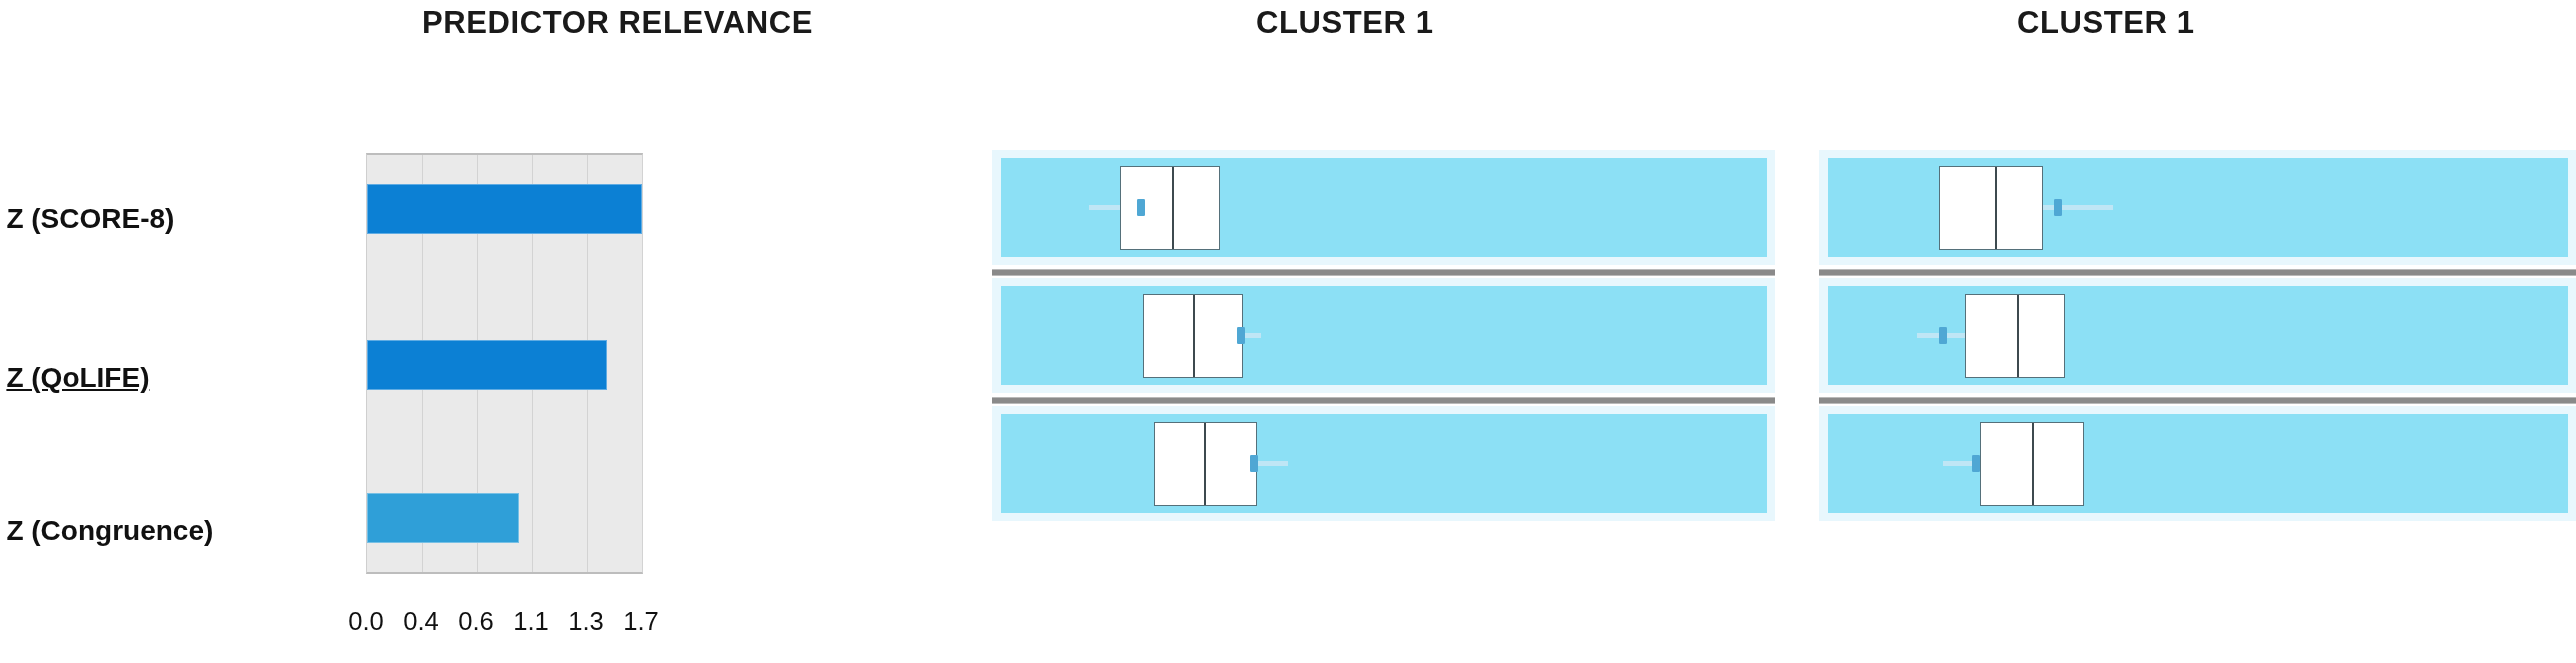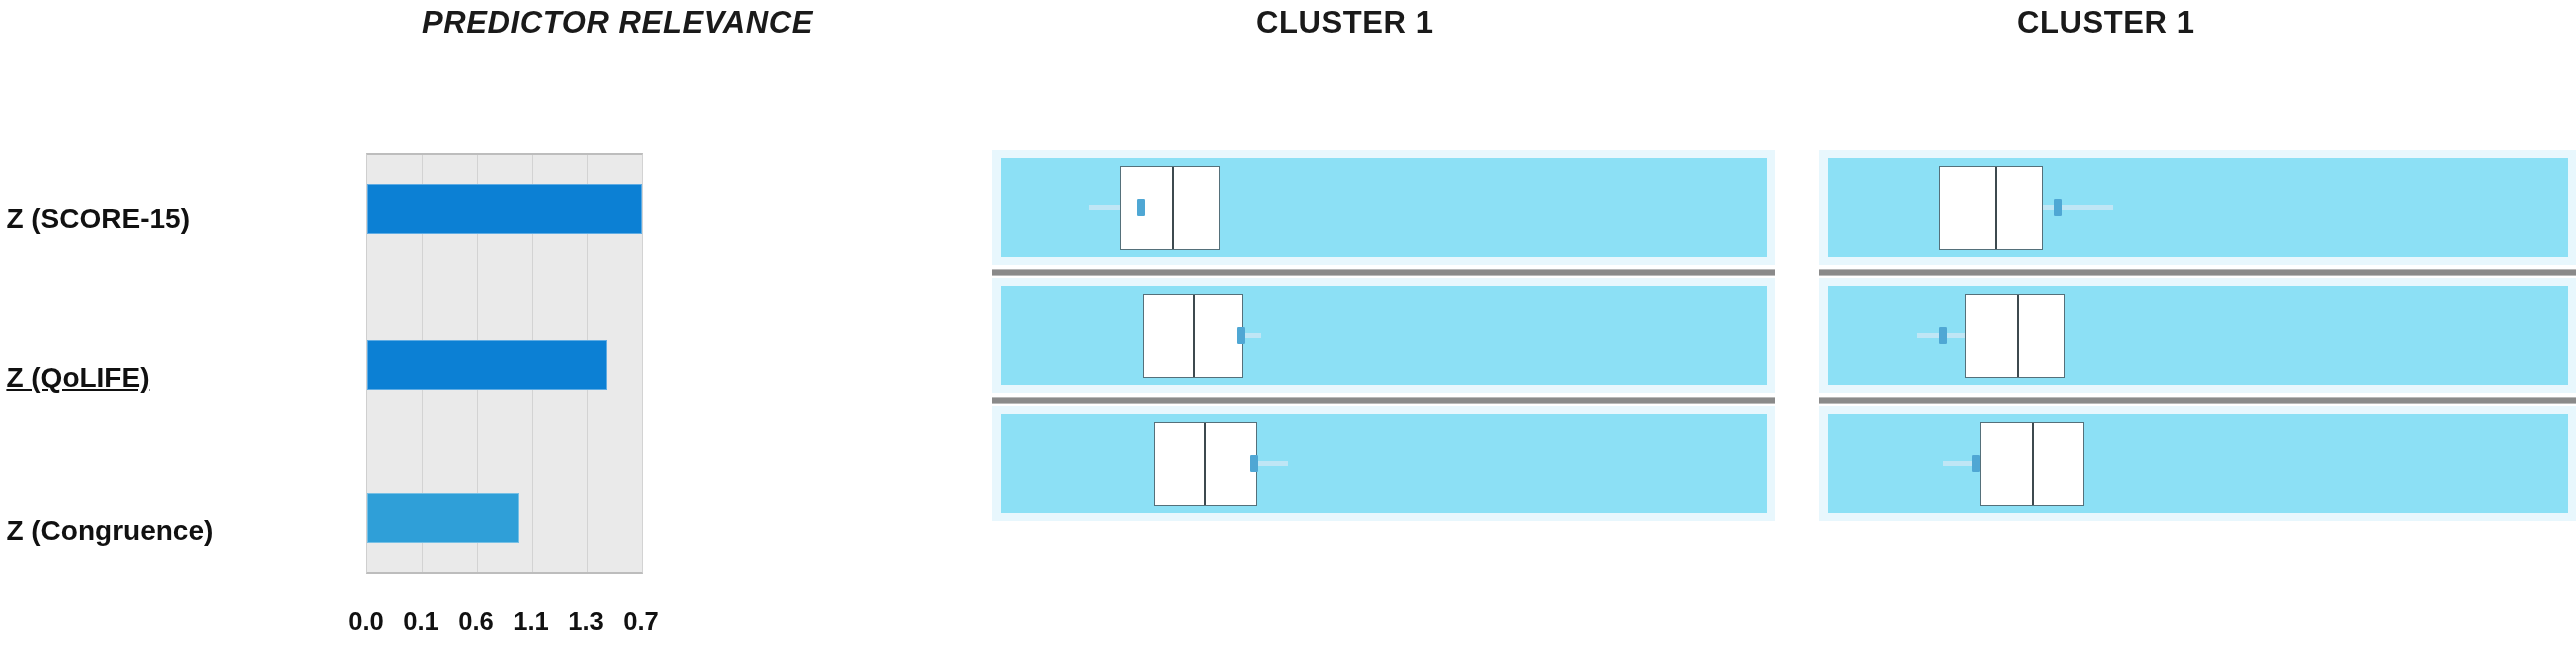--- a/index.html
+++ b/index.html
@@ -17,21 +17,21 @@
 
   
   .col-title {
     position: absolute;
     font-size: 31px;
     font-weight: 700;
     letter-spacing: 0.6px;
     color: #1a1a1a;
     white-space: nowrap;
   }
-  #title-relevance { left: 422px; top: 5.1px; font-style: italic; }
+  #title-relevance { left: 422px; top: 5.1px; }
   #title-c1        { left: 1256px; top: 5.1px; }
   #title-c2        { left: 2017px; top: 5.1px; }
 
   
   .row-label {
     position: absolute;
     left: 6.4px;
     font-size: 28px;
     font-weight: 700;
     color: #111111;
@@ -73,21 +73,21 @@
   }
   #bar-row-0 { top: 29px;  }
   #bar-row-1 { top: 185px; }
   #bar-row-2 { top: 338px; }
 
   
   .tick-label {
     position: absolute;
     top: 607px;
     font-size: 25.6px;
-    font-weight: 700;
+    font-weight: 400;
     color: #111111;
     transform: translateX(-50%);
     white-space: nowrap;
   }
 
   
   .cluster {
     position: absolute;
     top: 144px;
   }
@@ -146,21 +146,21 @@
     border-radius: 1.3px;
   }
 </style>
 </head>
 <body>
 
 <div class="col-title" id="title-relevance">PREDICTOR RELEVANCE</div>
 <div class="col-title" id="title-c1">CLUSTER 1</div>
 <div class="col-title" id="title-c2">CLUSTER 1</div>
 
-<div class="row-label" id="label-0">Z (SCORE-15)</div>
+<div class="row-label" id="label-0">Z (SCORE-8)</div>
 <div class="row-label" id="label-1">Z (QoLIFE)</div>
 <div class="row-label" id="label-2">Z (Congruence)</div>
 
 <div id="bar-panel">
   <div id="gridlines">
       <div class="gridline" style="left: 55px;"></div>
       <div class="gridline" style="left: 110px;"></div>
       <div class="gridline" style="left: 165px;"></div>
       <div class="gridline" style="left: 220px;"></div>
       <div class="gridline" style="left: 275px;"></div>
@@ -170,25 +170,25 @@
   </div>
   <div class="bar-row" id="bar-row-1">
     <div class="bar" style="width: 240px; background: rgb(12, 128, 212);"></div>
   </div>
   <div class="bar-row" id="bar-row-2">
     <div class="bar" style="width: 152px; background: rgb(47, 159, 216);"></div>
   </div>
 </div>
 <div id="tick-labels">
     <div class="tick-label" style="left: 366px;">0.0</div>
-    <div class="tick-label" style="left: 421px;">0.1</div>
+    <div class="tick-label" style="left: 421px;">0.4</div>
     <div class="tick-label" style="left: 476px;">0.6</div>
     <div class="tick-label" style="left: 531px;">1.1</div>
     <div class="tick-label" style="left: 586px;">1.3</div>
-    <div class="tick-label" style="left: 641px;">0.7</div>
+    <div class="tick-label" style="left: 641px;">1.7</div>
   </div>
 
 <div class="cluster" id="cluster-1">
     <div class="bp-row">
       <div class="bp-outer"></div>
       <div class="bp-band"></div>
       <div class="bp-whisker" style="left: 97px; width: 100px; top: 61px;"></div>
       <div class="bp-box" style="left: 128px; width: 100px; top: 22px; height: 84px;">
         <div class="bp-median" style="left: 51px;"></div>
       </div>

